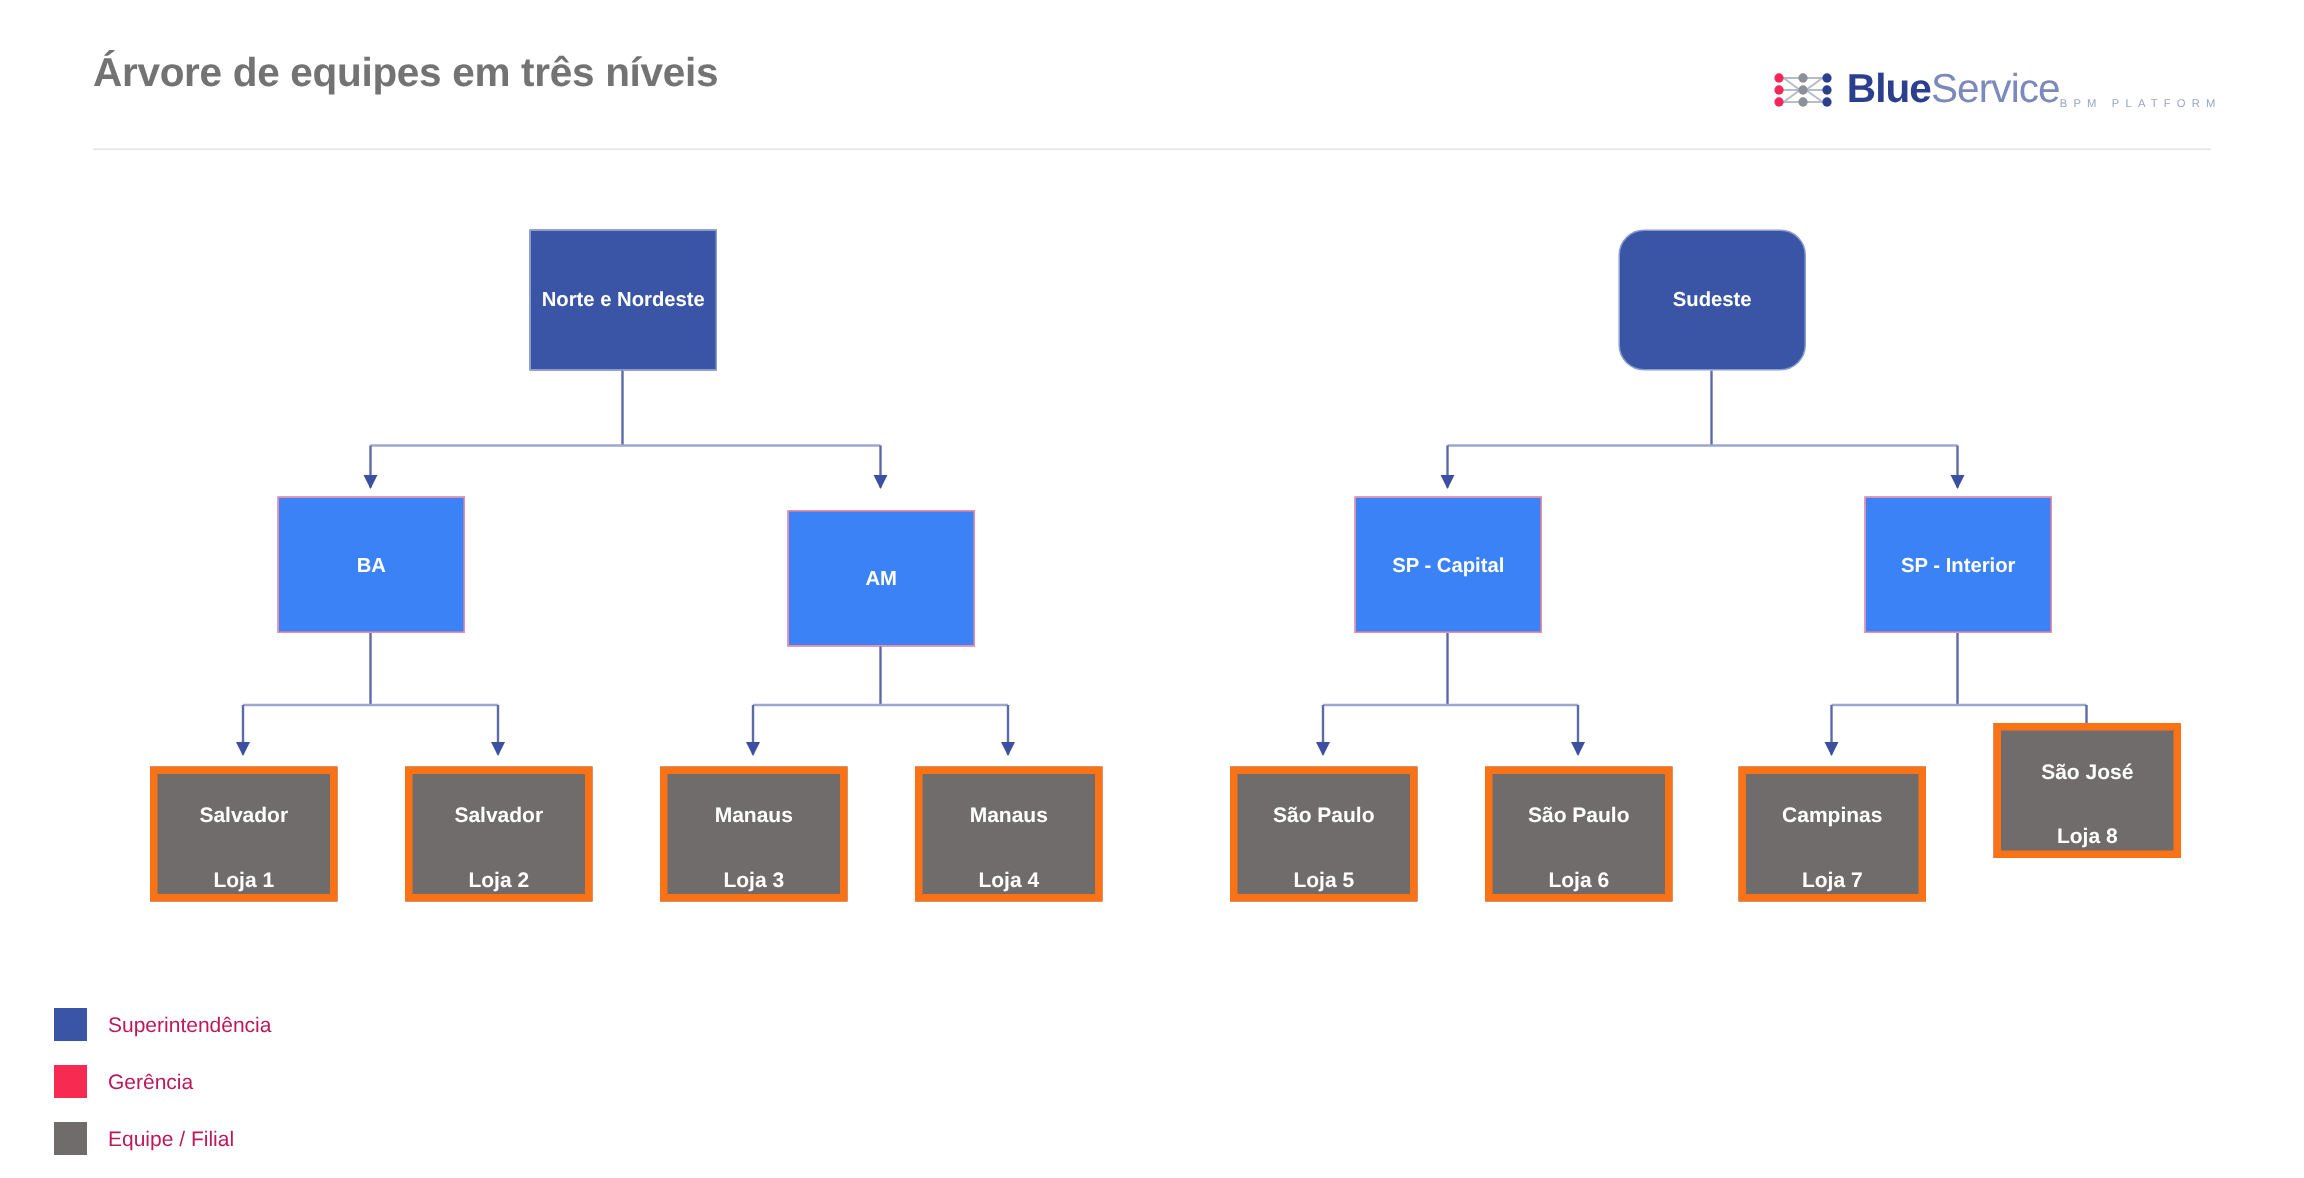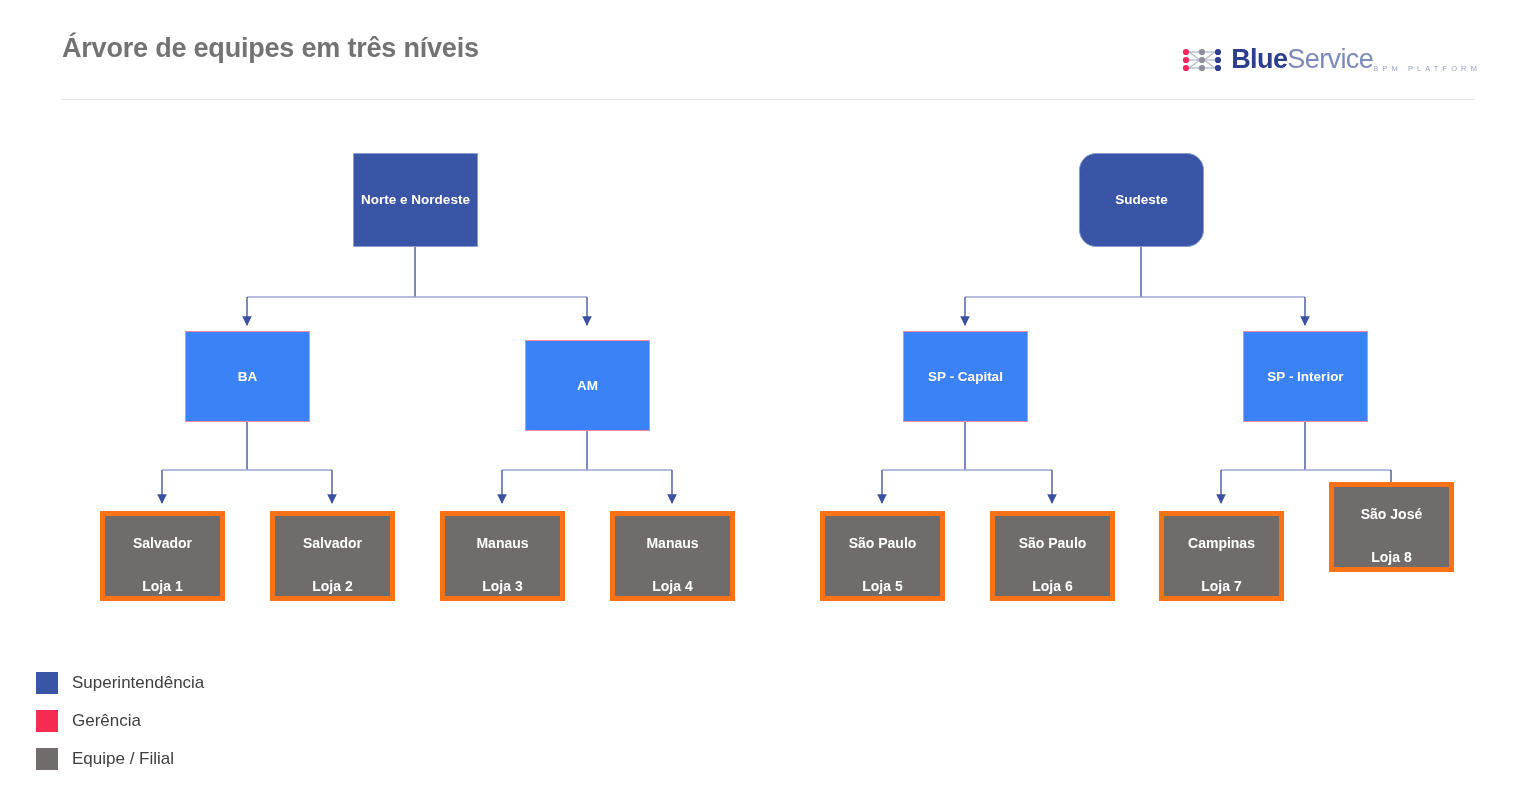--- a/index.html
+++ b/index.html
@@ -134,22 +134,22 @@
     display: flex;
     align-items: center;
     height: 38px;
   }
   .legend-swatch {
     width: 22px; height: 22px;
     flex: 0 0 22px;
     margin-right: 14px;
   }
   .legend-label {
-    font-size: 17px;
-    color: #404040;
+    font-size: 14px;
+    color: #be185d;
     white-space: nowrap;
   }
 </style>
 </head>
 <body>
 
 <div id="header">
   <div id="page-title">Árvore de equipes em três níveis</div>
   <div id="title-divider"></div>
 

